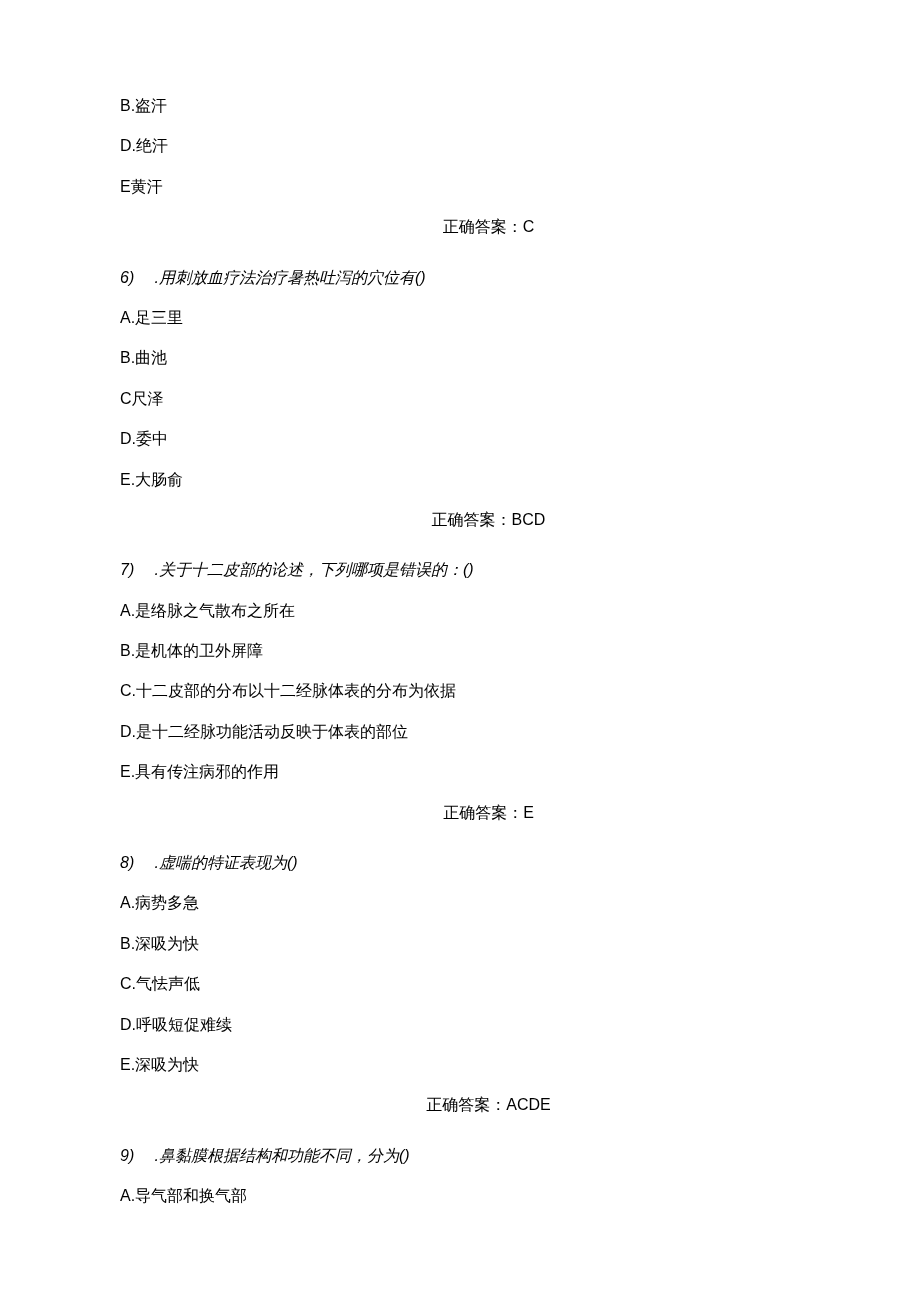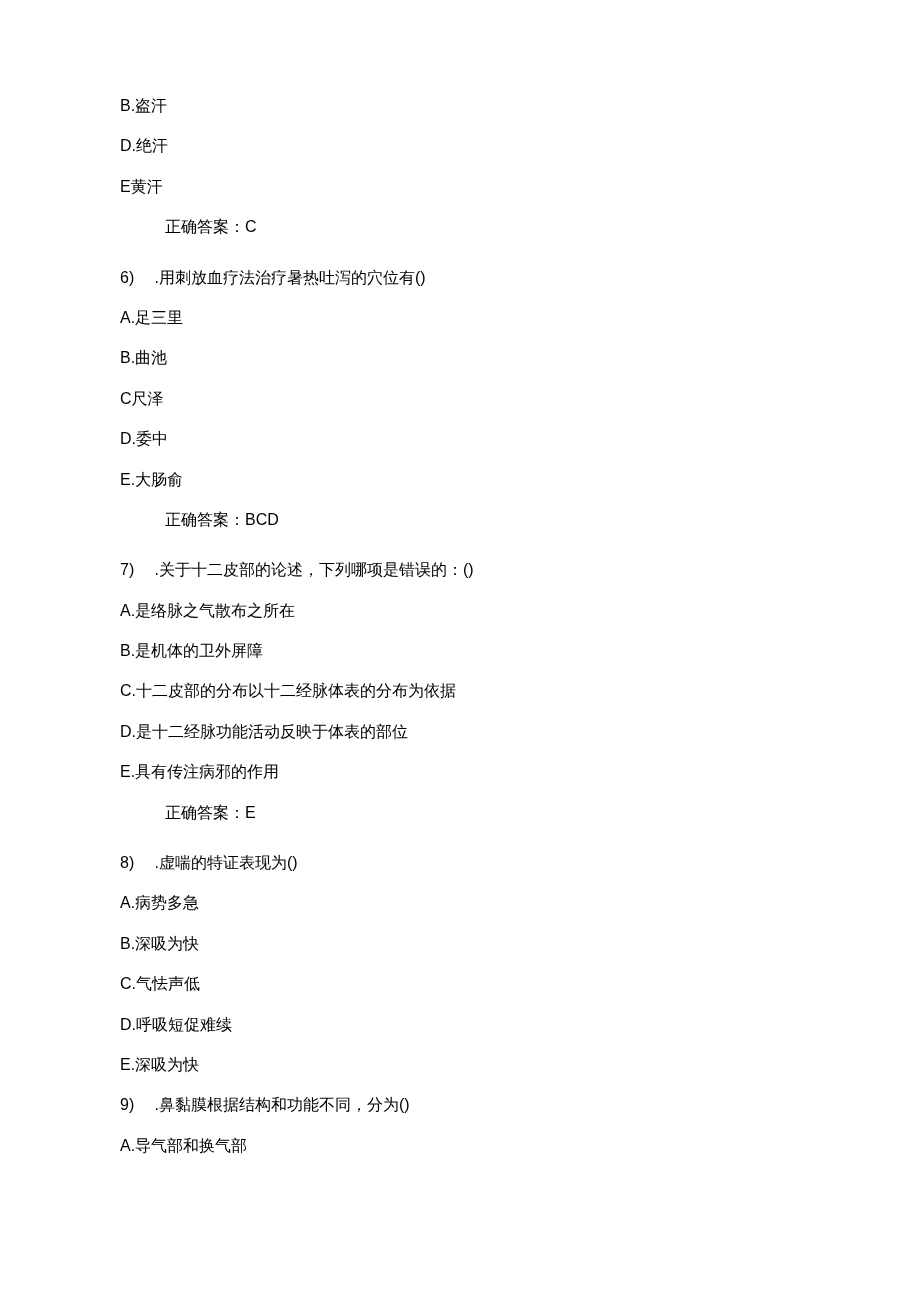--- a/index.html
+++ b/index.html
@@ -12,26 +12,28 @@
     width: 920px;
   }
   .page {
     padding: 95px 120px 40px 120px;
   }
   .option {
     margin: 0 0 18px 0;
     line-height: 1.4;
   }
   .answer {
-    margin: 10px 0 28px 45px;
+    margin: 10px 0 28px 57px;
     line-height: 1.4;
+    text-align: center;
   }
   .question {
     margin: 0 0 18px 0;
     line-height: 1.4;
+    font-style: italic;
   }
   .qnum {
     display: inline-block;
     min-width: 30px;
   }
 </style>
 </head>
 <body>
 
 <div class="page">
@@ -65,20 +67,21 @@
 
   <div class="question">
     <span class="qnum">8)</span>
     <span>.虚喘的特证表现为()</span>
   </div>
   <div class="option">A.病势多急</div>
   <div class="option">B.深吸为快</div>
   <div class="option">C.气怯声低</div>
   <div class="option">D.呼吸短促难续</div>
   <div class="option">E.深吸为快</div>
+  <div class="answer">正确答案：ACDE</div>
 
   <div class="question">
     <span class="qnum">9)</span>
     <span>.鼻黏膜根据结构和功能不同，分为()</span>
   </div>
   <div class="option">A.导气部和换气部</div>
 
 </div>
 
 </body></html>

